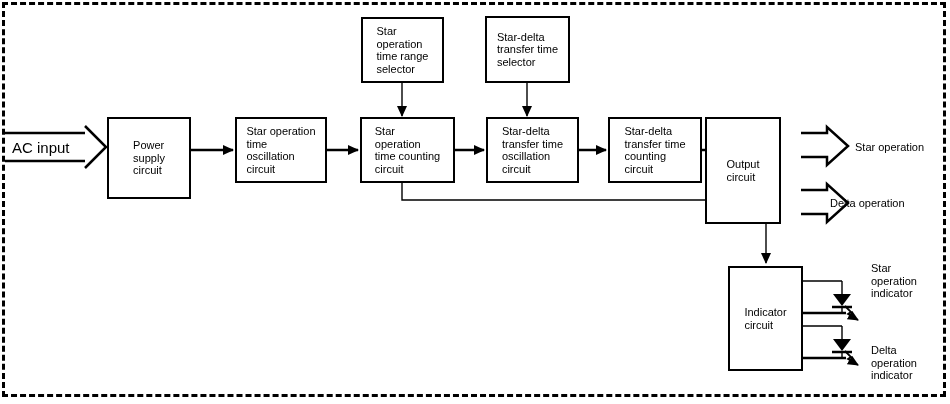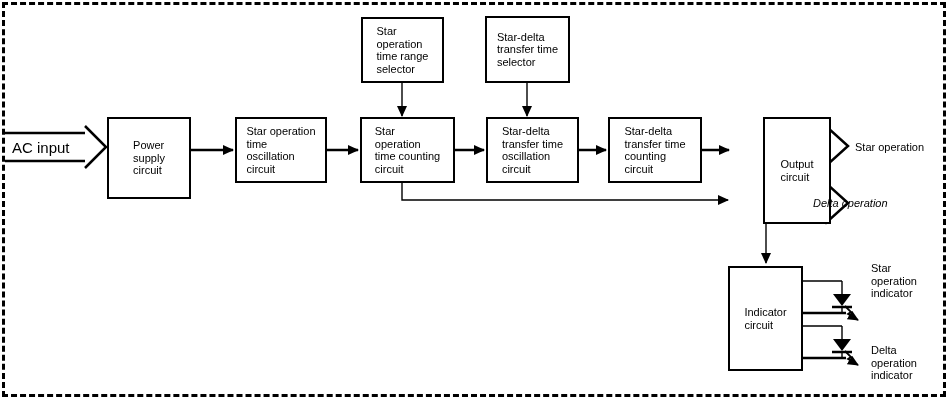--- a/index.html
+++ b/index.html
@@ -16,28 +16,28 @@
     position:absolute;border:2px solid #000;background:#fff;box-sizing:border-box;
     display:flex;align-items:center;justify-content:center;
     font-size:11px;line-height:12.5px;
   }
   .box span{white-space:pre-line;text-align:left;display:block;}
   .b-power   {left:107px;top:117px;width:84px;height:82px;}
   .b-starosc {left:235px;top:117px;width:92px;height:66px;}
   .b-starcnt {left:360px;top:117px;width:95px;height:66px;}
   .b-sdosc   {left:486px;top:117px;width:93px;height:66px;}
   .b-sdcnt   {left:608px;top:117px;width:94px;height:66px;}
-  .b-output  {left:763px;top:117px;width:68px;height:107px;}
+  .b-output  {left:705px;top:117px;width:76px;height:107px;}
   .b-indic   {left:728px;top:266px;width:75px;height:105px;}
   .b-sel1    {left:361px;top:17px;width:83px;height:66px;}
   .b-sel2    {left:485px;top:16px;width:85px;height:67px;}
   .lbl{position:absolute;font-size:11px;line-height:12.5px;white-space:pre-line;}
   .lbl-acinput{left:12px;top:139px;font-size:15px;line-height:18px;}
   .lbl-starop {left:855px;top:141px;}
-  .lbl-deltaop{left:813px;top:197px;font-style:italic;}
+  .lbl-deltaop{left:830px;top:197px;}
   .lbl-starind{left:871px;top:262px;}
   .lbl-deltaind{left:871px;top:344px;}
 </style>
 </head>
 <body>
 
 <div class="canvas">
 
   <div class="frame"></div>
 

